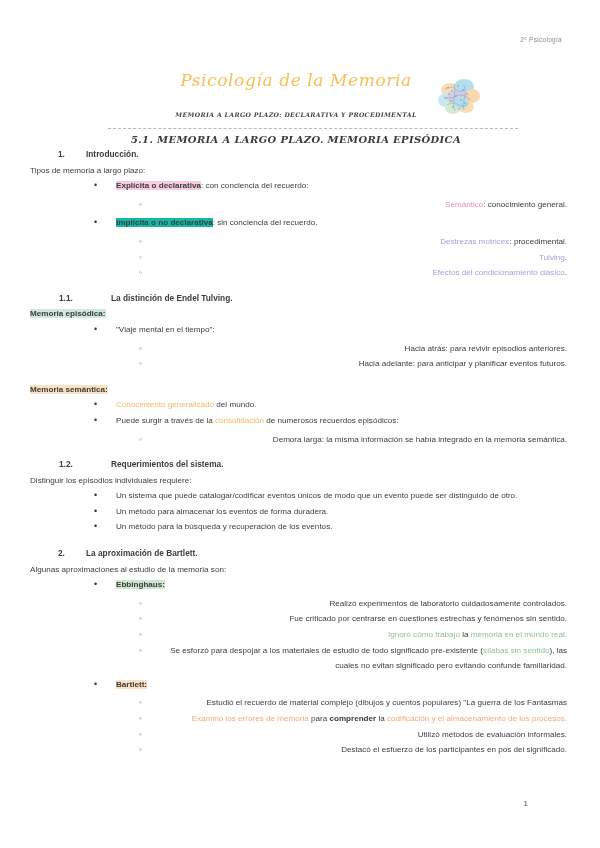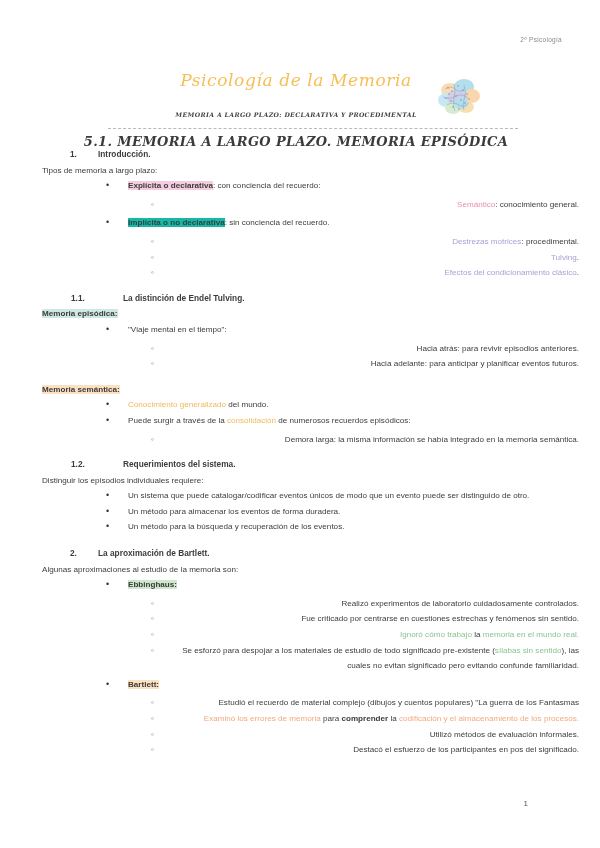--- a/index.html
+++ b/index.html
@@ -76,39 +76,39 @@
   }
   .section-line {
     position: absolute;
     top: 134px;
     left: 0;
     right: 0;
     text-align: center;
     font-family: "DejaVu Serif", serif;
     font-style: italic;
     font-weight: bold;
-    font-size: 13px;
+    font-size: 10px;
     color: #3b3b3b;
     letter-spacing: 0.35px;
   }
 
   
   .brain {
     position: absolute;
     top: 76px;
     left: 434px;
     width: 48px;
     height: 44px;
   }
 
   
   .content {
     position: absolute;
     top: 147px;
-    left: 42px;
+    left: 30px;
     width: 540px;
     font-size: 8.1px;
     line-height: 15.6px;
   }
 
   .num-head {
     font-weight: bold;
     font-size: 8.3px;
     margin-left: 28px;
   }

